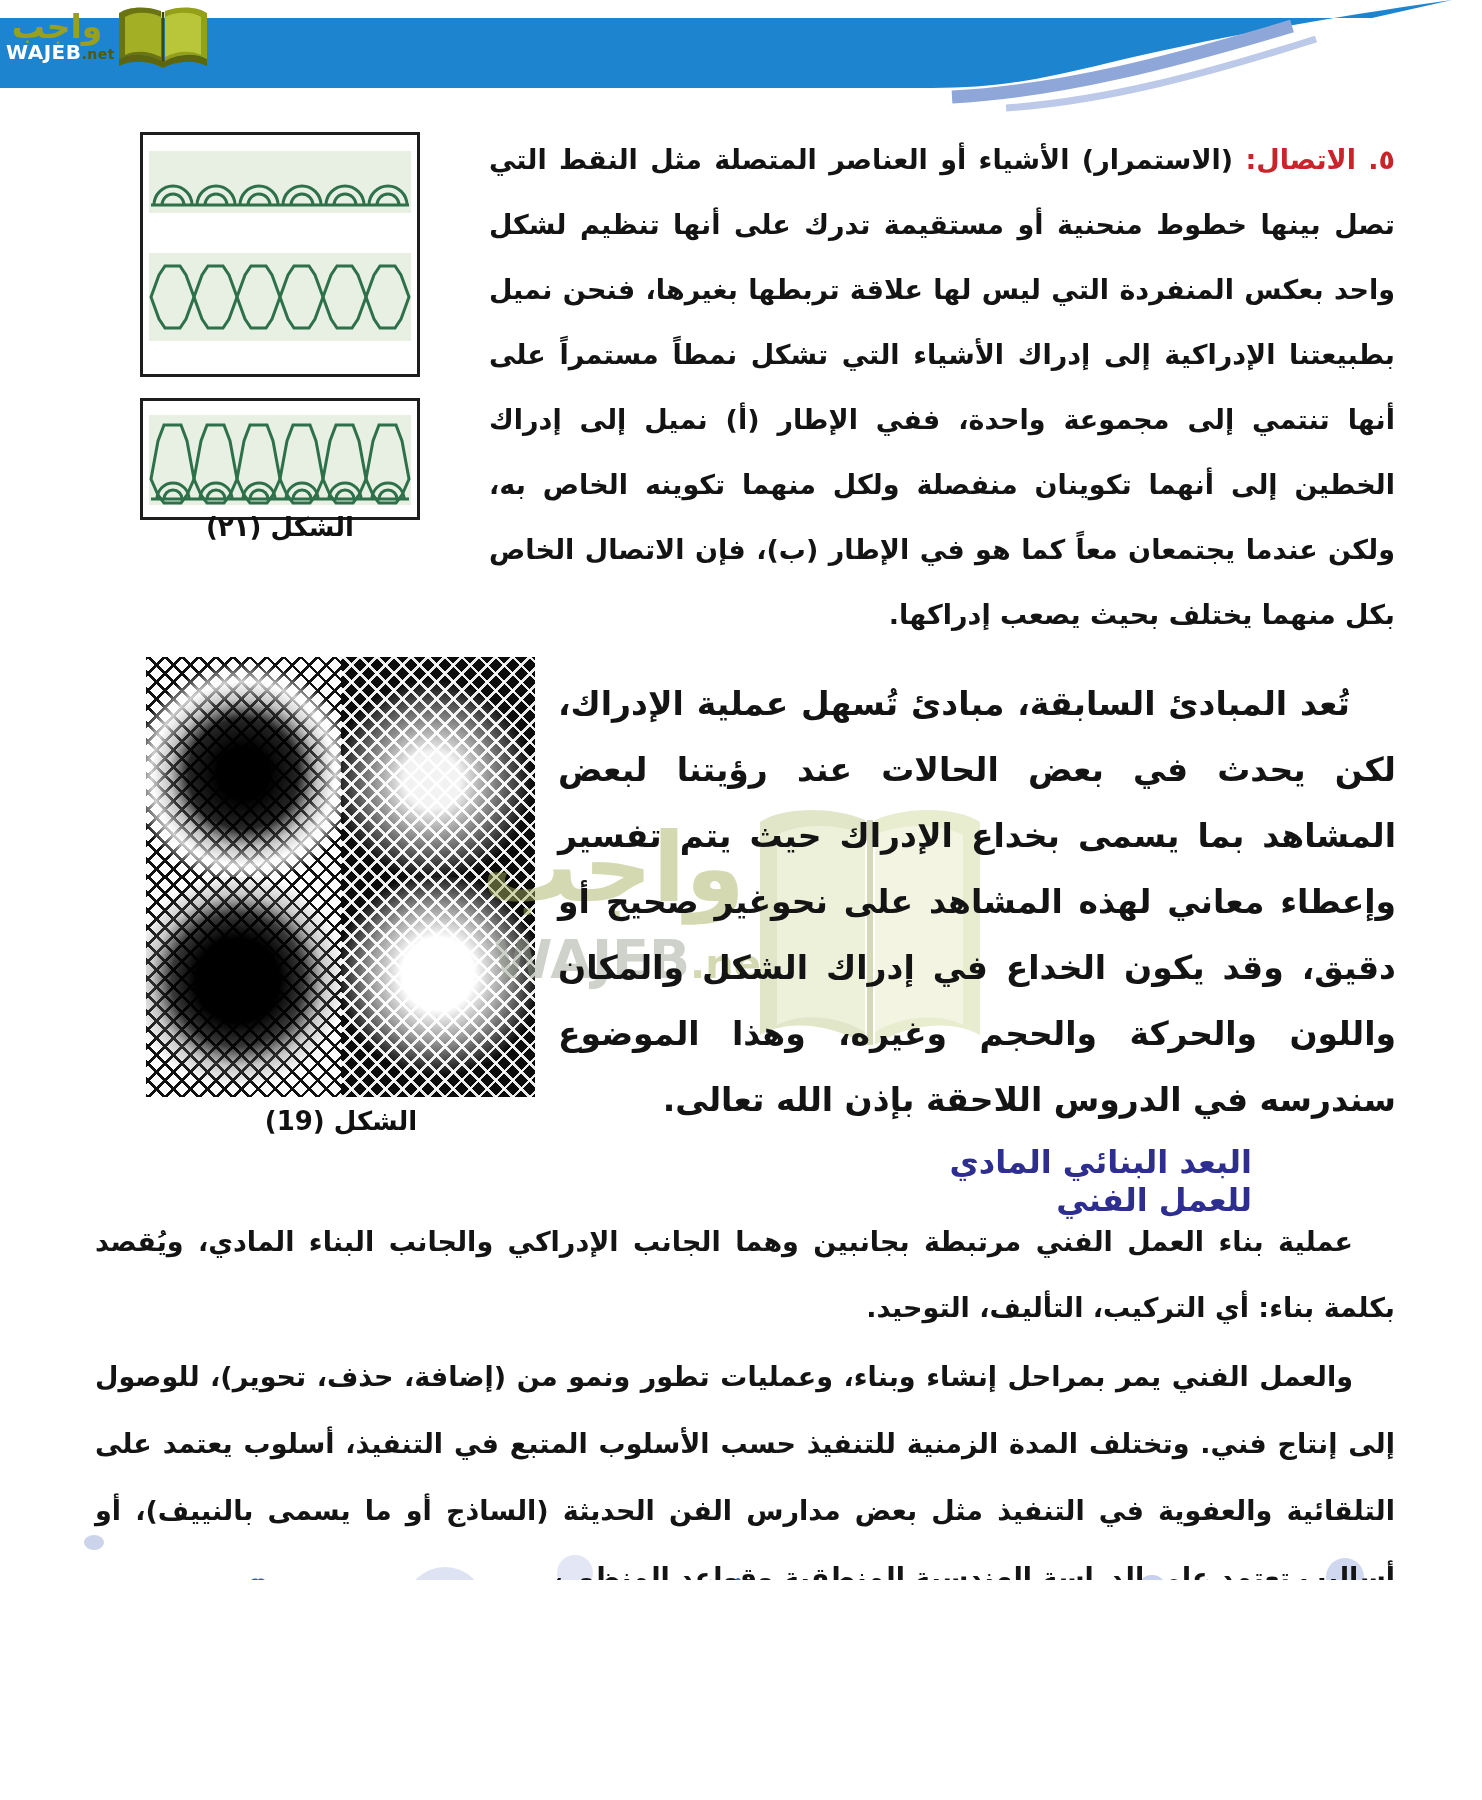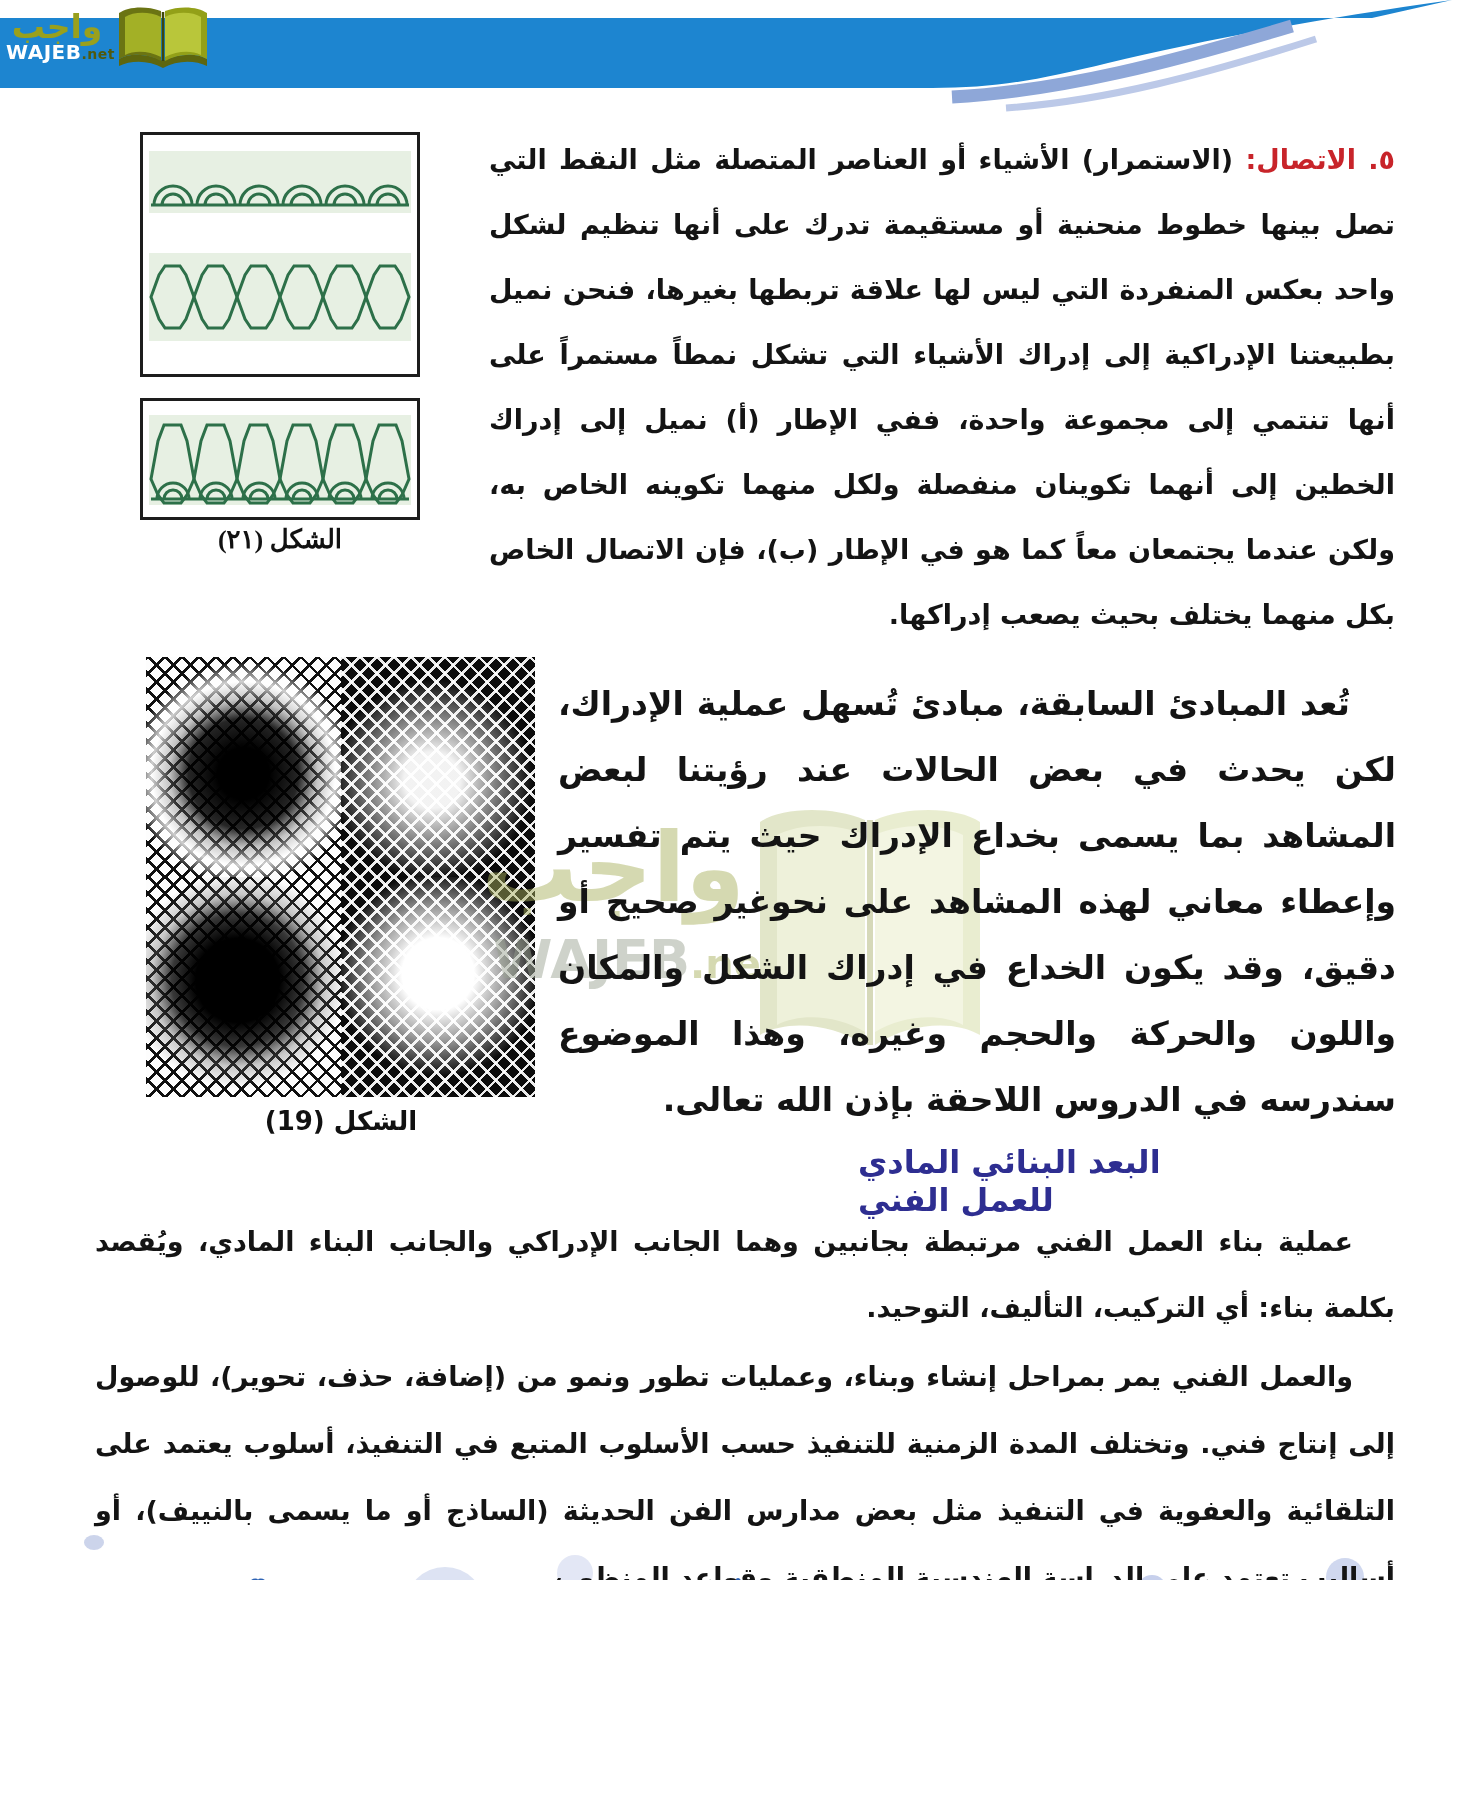--- a/index.html
+++ b/index.html
@@ -10,30 +10,30 @@
   .logo{position:absolute;left:6px;top:2px;width:210px;height:72px;display:flex;flex-direction:row;align-items:center;gap:6px;z-index:5;}
   .logo-text{width:102px;text-align:center;direction:rtl;}
   .logo-ar{font-size:33px;font-weight:800;color:#99a01d;line-height:30px;}
   .logo-en{font-size:20px;font-weight:800;color:#ffffff;letter-spacing:.5px;line-height:20px;direction:ltr;}
   .logo-en .tld{font-size:14px;color:#50590e;font-weight:800;}
   
   .artext{position:absolute;direction:rtl;text-align:justify;color:#141414;font-weight:700;z-index:3;}
   .para1{left:489px;top:100px;width:906px;font-size:27px;line-height:65px;}
   .red-label{color:#c8242a;margin-top:48px;}
   .para2{left:558px;top:638px;width:838px;font-size:33px;line-height:66px;text-indent:46px;}
-  .subheading{position:absolute;left:858px;top:1116px;width:394px;direction:rtl;text-align:left;
+  .subheading{position:absolute;left:858px;top:1116px;width:394px;direction:rtl;text-align:right;
               color:#2e2e91;font-size:32px;font-weight:800;z-index:3;}
   .para3{left:95px;top:1182px;width:1300px;font-size:27px;line-height:66px;text-indent:42px;}
   .para4{left:95px;top:1316px;width:1300px;font-size:27px;line-height:67px;text-indent:42px;}
   
   .figbox{position:absolute;background:#fff;border:3px solid #1d1d1d;z-index:2;}
   .fig21a{left:140px;top:132px;width:274px;height:239px;}
   .fig21b{left:140px;top:398px;width:274px;height:116px;}
   .figcaption{position:absolute;direction:rtl;text-align:center;font-size:26px;font-weight:800;color:#111;z-index:3;}
-  .cap21{left:150px;top:524px;width:260px;font-family:Liberation Serif, serif;}
+  .cap21{left:150px;top:512px;width:260px;}
   .cap22{left:196px;top:1106px;width:290px;}
   
   .fig22{position:absolute;left:146px;top:657px;width:389px;height:440px;display:grid;
          grid-template-columns:194.5px 194.5px;grid-template-rows:220px 220px;z-index:2;
          outline:5px solid #000;outline-offset:-5px;}
   .f22q{position:relative;overflow:hidden;}
   .q-light{background:#fdfdfd;}
   .q-dark{background:#0c0c0c;}
   .lat{position:absolute;inset:0;}
   .q-light .lat{background-image:

